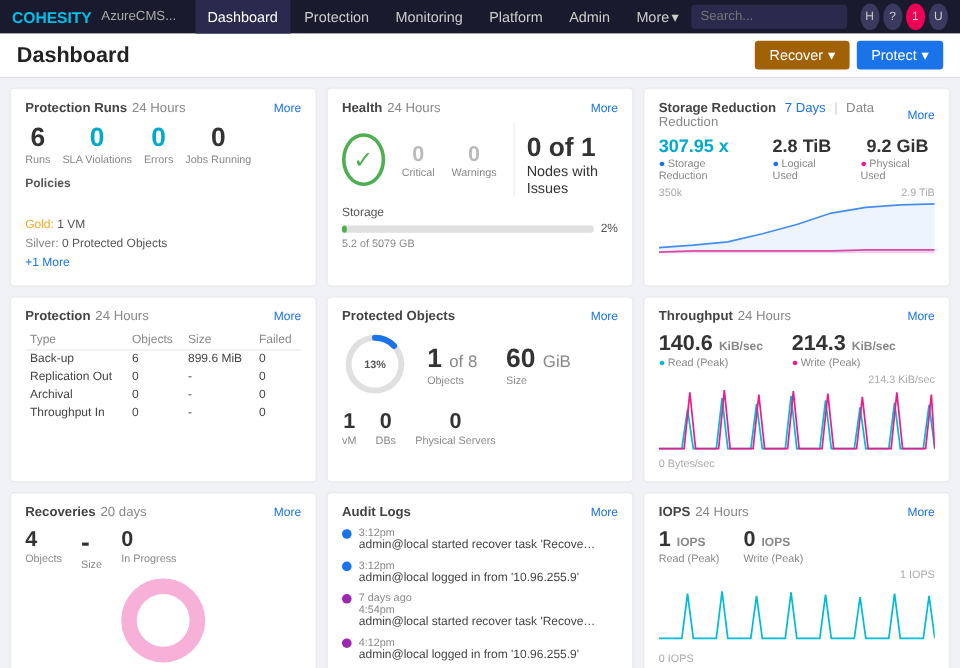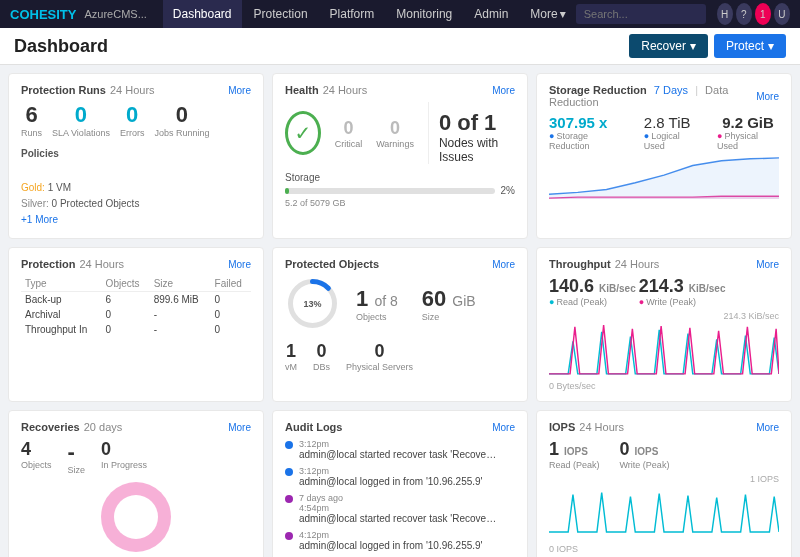--- a/index.html
+++ b/index.html
@@ -35,21 +35,21 @@
     .topnav .icon-btn.alert { background: #e05; }
 
     
     .subheader {
       background: #fff; padding: 6px 14px; display: flex; align-items: center;
       justify-content: space-between; border-bottom: 1px solid #e0e0e0;
     }
     .subheader h1 { font-size: 18px; font-weight: 600; color: #222; }
     .subheader .btns { display: flex; gap: 6px; }
     .btn-recover {
-      background: #0c4a6e; color: #fff; border: none; border-radius: 3px;
+      background: #a16207; color: #fff; border: none; border-radius: 3px;
       padding: 5px 12px; font-size: 12px; cursor: pointer; display: flex; align-items: center; gap: 4px;
     }
     .btn-protect {
       background: #1a73e8; color: #fff; border: none; border-radius: 3px;
       padding: 5px 12px; font-size: 12px; cursor: pointer; display: flex; align-items: center; gap: 4px;
     }
 
     
     .dashboard {
       display: grid;
@@ -117,21 +117,21 @@
     .po-top { display: flex; align-items: center; gap: 16px; }
     .po-circle { position: relative; width: 55px; height: 55px; }
     .po-circle svg { transform: rotate(-90deg); }
     .po-circle-label { position: absolute; top: 50%; left: 50%; transform: translate(-50%,-50%); font-size: 9px; font-weight: bold; color: #555; }
     .po-bottom { display: flex; gap: 16px; margin-top: 10px; }
     .po-item { text-align: center; }
     .po-item .big { font-size: 18px; font-weight: bold; color: #333; }
     .po-item .lbl { font-size: 9px; color: #888; }
 
     
-    .tp-nums { display: flex; gap: 3px; margin-bottom: 4px; }
+    .tp-nums { display: flex; gap: 24px; margin-bottom: 4px; }
     .tp-item .big { font-size: 18px; font-weight: bold; }
     .tp-item .lbl { font-size: 9px; color: #888; }
     .tp-item .dot-blue::before { content: '●'; color: #00bcd4; margin-right: 2px; }
     .tp-item .dot-pink::before { content: '●'; color: #e91e8c; margin-right: 2px; }
     .tp-chart { height: 60px; }
 
     
     .rec-nums { display: flex; gap: 16px; margin-bottom: 8px; }
     .rec-item .big { font-size: 18px; font-weight: bold; color: #333; }
     .rec-item .lbl { font-size: 9px; color: #888; }
@@ -153,22 +153,22 @@
   </style>
 </head>
 <body>
 
 <div class="topnav">
   <span class="logo">COHESITY</span>
   <span class="app-name">AzureCMS...</span>
   <nav>
     <a class="active">Dashboard</a>
     <a>Protection</a>
+    <a>Monitoring</a>
     <a>Platform</a>
-    <a>Monitoring</a>
     <a>Admin</a>
     <span class="nav-more">
       <span>More</span>
       <span>▾</span>
     </span>
   </nav>
   <input class="search-box" type="text" placeholder="Search..." style="">
   <div class="icon-btn">H</div>
   <div class="icon-btn">?</div>
   <div class="icon-btn alert">1</div>
@@ -267,29 +267,33 @@
         </span>
       </span>
       <span class="card-more">More</span>
     </div>
     <div class="sr-nums">
       <div class="sr-item">
         <div class="big" style="font-size:15px;font-weight:bold;color:#00aacc;">307.95 x</div>
         <div class="lbl"><span class="dot-blue"></span><span>Storage Reduction</span></div>
       </div>
       <div class="sr-item">
-        <div class="big" style="font-size:15px;font-weight:normal;">2.8 TiB</div>
+        <div class="big" style="font-size:15px;font-weight:bold;">2.8 TiB</div>
         <div class="lbl"><span class="dot-blue"></span><span>Logical Used</span></div>
       </div>
       <div class="sr-item">
         <div class="big" style="font-size:15px;font-weight:bold;text-align:center;">9.2 GiB</div>
         <div class="lbl"><span class="dot-pink"></span><span>Physical Used</span></div>
       </div>
     </div>
     <div class="sr-chart">
+      <div style="display:flex;justify-content:space-between;font-size:9px;color:#aaa;margin-bottom:2px;">
+        <span>350k</span>
+        <span>2.9 TiB</span>
+      </div>
       <svg width="100%" height="45" viewBox="0 0 240 45">
 
         <polyline points="0,40 30,38 60,35 90,28 120,20 150,10 180,5 210,3 240,2" fill="none" stroke="#1a73e8" stroke-width="1.5" opacity="0.8"></polyline>
 
         <polyline points="0,44 30,43 60,43 90,43 120,43 150,43 180,42 210,42 240,42" fill="none" stroke="#e91e8c" stroke-width="1.5" opacity="0.8"></polyline>
         <polygon points="0,44 30,43 60,43 90,43 120,43 150,43 180,42 210,42 240,42 240,45 0,45" fill="#e91e8c" opacity="0.15"></polygon>
 
         <polygon points="0,40 30,38 60,35 90,28 120,20 150,10 180,5 210,3 240,2 240,45 0,45" fill="#1a73e8" opacity="0.08"></polygon>
       </svg>
       
@@ -311,20 +315,26 @@
         </tr>
       </thead>
       <tbody id="prot-tbody">
           <tr>
             <td>Back-up</td>
             <td>6</td>
             <td>899.6 MiB</td>
             <td>0</td>
           </tr>
           <tr>
+            <td>Replication Out</td>
+            <td>0</td>
+            <td>-</td>
+            <td>0</td>
+          </tr>
+          <tr>
             <td>Archival</td>
             <td>0</td>
             <td>-</td>
             <td>0</td>
           </tr>
           <tr>
             <td>Throughput In</td>
             <td>0</td>
             <td>-</td>
             <td>0</td>

